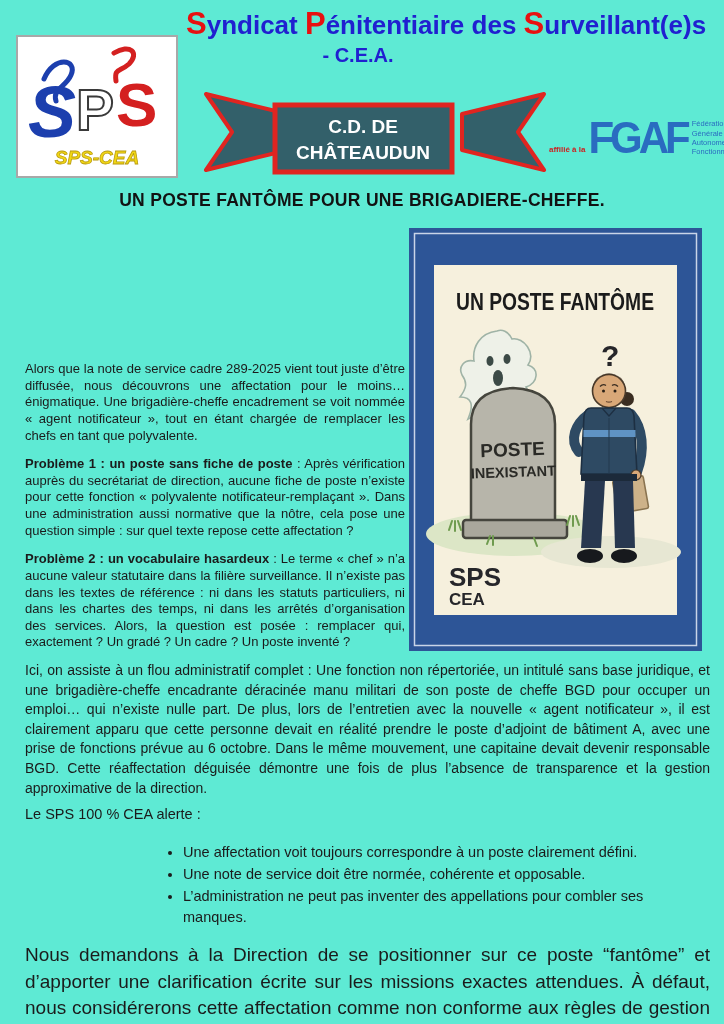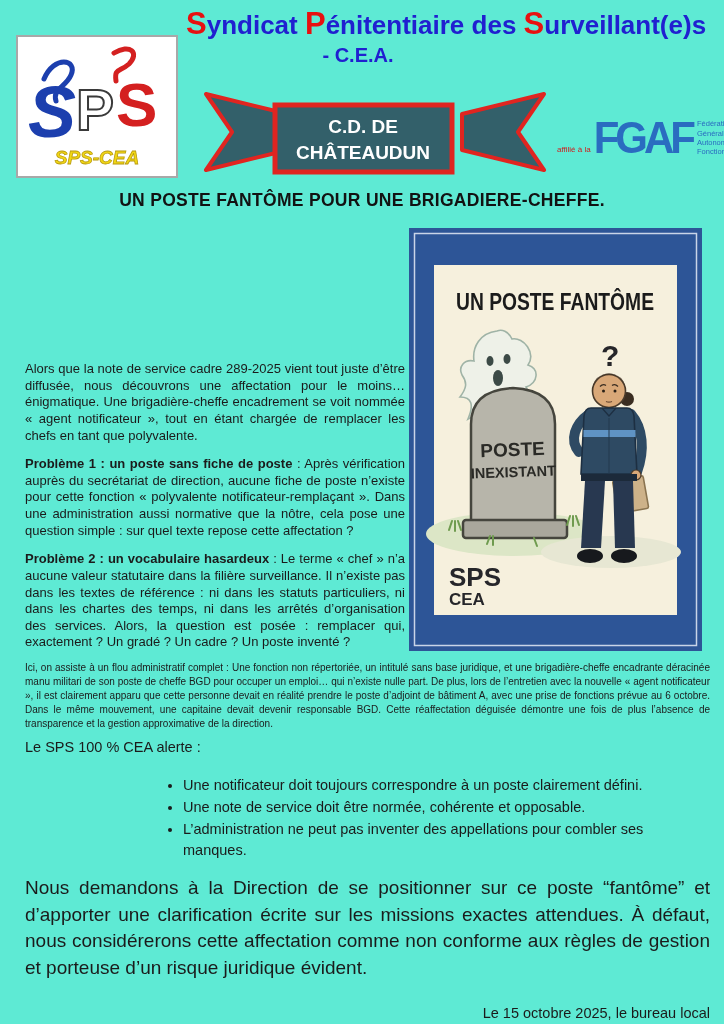--- a/index.html
+++ b/index.html
@@ -12,36 +12,36 @@
   .masthead-title{position:absolute; left:186px; top:8px; width:454px; text-align:center; line-height:1.05;}
   .mt-line1{font-weight:bold; font-size:26px; color:#2020d0; white-space:nowrap;}
   .mt-line1 .cap{color:#e81010; font-size:31px;}
   .mt-line2{font-weight:bold; font-size:20px; color:#2020d0; margin-top:4px; position:relative; left:-55px;}
   .logo-box{
     position:absolute; left:16px; top:35px; width:162px; height:143px;
     background:#fff; border:2px solid #a8a8a8; box-sizing:border-box;
   }
   .ribbon{position:absolute; left:198px; top:82px; width:354px; height:112px;}
   .fgaf{position:absolute; left:545px; top:100px; width:179px; height:76px; display:flex; align-items:center; justify-content:flex-start;}
-  .fgaf-affilie{color:#cc2020; font-size:8px; font-weight:normal; margin:22px 3px 0 12px; white-space:nowrap;}
+  .fgaf-affilie{color:#cc2020; font-size:8px; font-weight:bold; margin:22px 3px 0 4px; white-space:nowrap;}
   .fgaf-mark{color:#2a6cc0; font-weight:bold; font-size:42px; letter-spacing:-4px; line-height:1; transform:scaleY(1.05);}
   .fgaf-lines{font-size:7.5px; color:#2a6cc0; line-height:1.25; margin-left:5px;}
   
   .headline{
     position:absolute; top:190px; left:0; width:100%; text-align:center;
     font-size:17.5px; font-weight:bold; color:#121212; letter-spacing:0.3px; margin:0;
   }
   
   .content{position:absolute; top:228px; left:25px; width:685px;}
   .columns{display:flex; gap:4px; align-items:flex-end; margin-bottom:10px;}
   .col-text{width:380px; font-size:13px; line-height:1.28; text-align:justify;}
   .col-text p{margin:0 0 12px 0;}
   .col-text p:last-child{margin-bottom:0;}
   .poster{width:293px; height:423px; flex:none;}
-  .full-par{font-size:10px; line-height:1.4; text-align:justify; margin:0 0 8px 0;}
+  .full-par{font-size:14px; line-height:1.4; text-align:justify; margin:0 0 8px 0;}
   .alert-intro{font-size:14.5px; margin:0 0 20px 0;}
   .alert-list{margin:0 0 10px 140px; padding:0 0 0 18px; font-size:14.5px; line-height:1.45;}
   .alert-list li{margin:1px 0;}
   .closing{font-size:19px; line-height:1.4; text-align:justify; margin:14px 0 0 0;}
   .dateline{font-size:14.5px; text-align:right; margin-top:24px;}
   svg text{font-family:"Liberation Sans", sans-serif;}
 </style>
 </head>
 <body>
 
@@ -149,21 +149,21 @@
 
         <text x="40" y="358" font-size="26" font-weight="bold" fill="#26262a">SPS</text>
         <text x="40" y="377" font-size="17" font-weight="bold" fill="#26262a">CEA</text>
       </svg>
     </div>
 
     <p class="full-par">Ici, on assiste à un flou administratif complet : Une fonction non répertoriée, un intitulé sans base juridique, et une brigadière-cheffe encadrante déracinée manu militari de son poste de cheffe BGD pour occuper un emploi… qui n’existe nulle part. De plus, lors de l’entretien avec la nouvelle « agent notificateur », il est clairement apparu que cette personne devait en réalité prendre le poste d’adjoint de bâtiment A, avec une prise de fonctions prévue au 6 octobre. Dans le même mouvement, une capitaine devait devenir responsable BGD. Cette réaffectation déguisée démontre une fois de plus l’absence de transparence et la gestion approximative de la direction.</p>
 
     <p class="alert-intro">Le SPS 100 % CEA alerte :</p>
     <ul class="alert-list">
-      <li>Une notificateur doit toujours correspondre à un poste clairement défini.</li>
+      <li>Une affectation voit toujours correspondre à un poste clairement défini.</li>
       <li>Une note de service doit être normée, cohérente et opposable.</li>
       <li>L’administration ne peut pas inventer des appellations pour combler ses manques.</li>
     </ul>
 
     <p class="closing">Nous demandons à la Direction de se positionner sur ce poste “fantôme” et d’apporter une clarification écrite sur les missions exactes attendues. À défaut, nous considérerons cette affectation comme non conforme aux règles de gestion et porteuse d’un risque juridique évident.</p>
 
     <p class="dateline">Le 15 octobre 2025, le bureau local</p>
   </div>
 
 </div>

